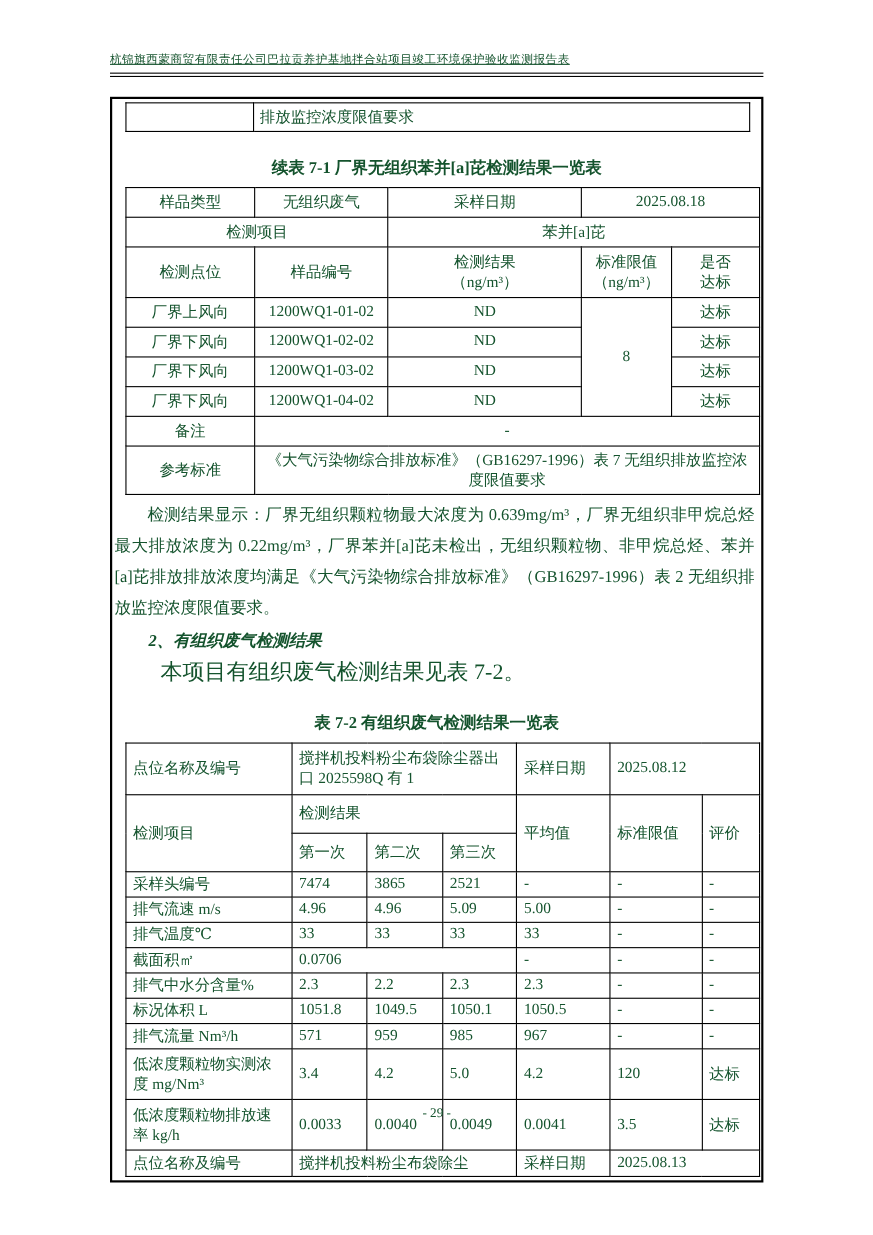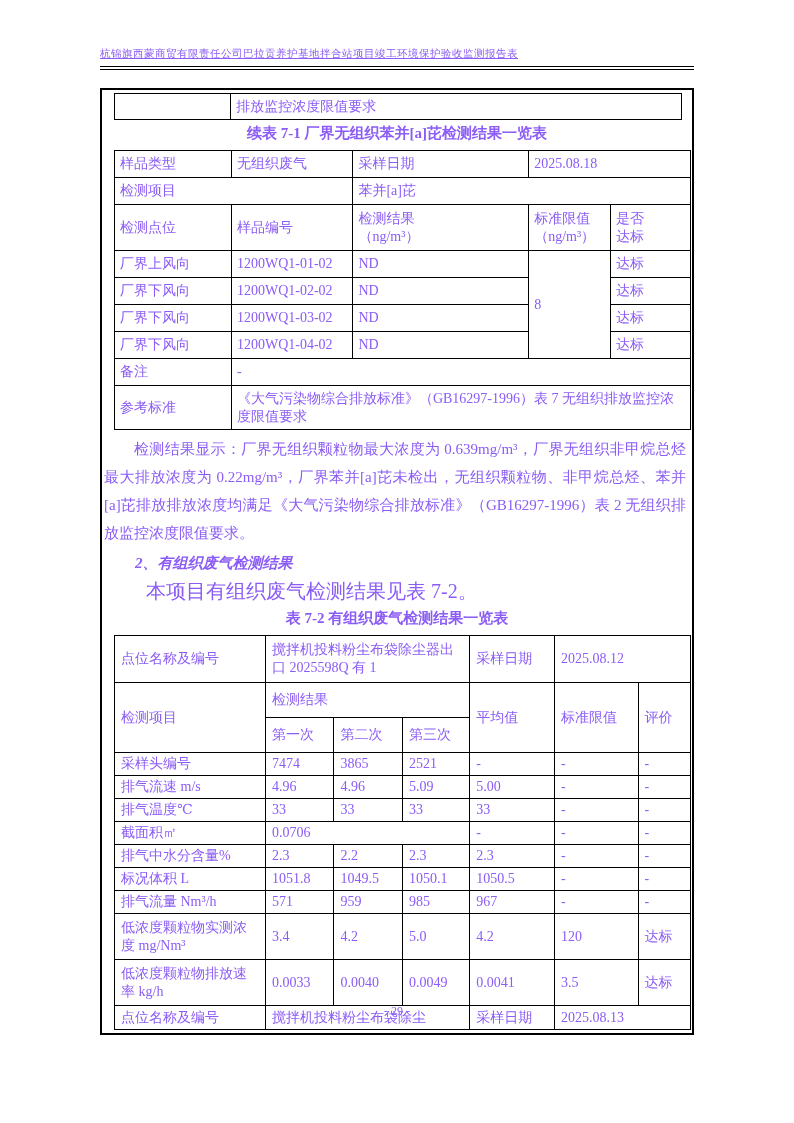--- a/index.html
+++ b/index.html
@@ -1,21 +1,21 @@
 <!DOCTYPE html>
 <html><head>
 <meta charset="utf-8">
 <style>
   * { box-sizing: border-box; margin: 0; padding: 0; }
   html, body { background: #ffffff; }
   .page {
     position: relative;
     width: 794px; height: 1123px;
     background: #ffffff;
-    color: #8b5cf6;
+    color: #14532d;
     font-family: "Liberation Serif", "DejaVu Serif", serif;
     overflow: hidden;
   }
   .running-header {
     position: absolute; top: 47px; left: 100px; width: 594px;
     border-bottom: 4px double #000;
     padding-bottom: 5px;
     font-size: 10.5px;
     letter-spacing: 0.5px;
   }
@@ -27,23 +27,23 @@
   }
   table { border-collapse: collapse; table-layout: fixed; margin-left: 12px; width: 577px; }
   td { border: 1px solid #000; font-size: 14px; padding: 2px 5px; vertical-align: middle; }
   .pre { white-space: pre-line; }
 
   .frag { width: 568px; }
   .frag td { height: 26px; }
   .frag .empty { width: 20.5%; }
   .frag .carry { text-align: left; }
 
-  .tbl-title { text-align: center; font-weight: bold; font-size: 15px; line-height: 27px; margin: 0 0 3px 0; font-family: Liberation Serif, serif; }
-
-  .t1 td { }
+  .tbl-title { text-align: center; font-weight: bold; font-size: 15px; line-height: 27px; margin: 20px 0 3px 0; font-family: Liberation Serif, serif; }
+
+  .t1 td { text-align: center; }
   .t1 .h27 { height: 27px; }
   .t1 .hhdr td { height: 46px; }
   .t1 .href td { height: 44px; }
 
   .para {
     font-size: 15px; line-height: 28px;
     text-align: justify; text-indent: 2em;
     margin: 5px 6px 2px 2px;
   }
   .heading2 { font-size: 15px; font-weight: bold; text-indent: 2.2em; line-height: 28px; margin-top: 2px; font-style: italic; }

